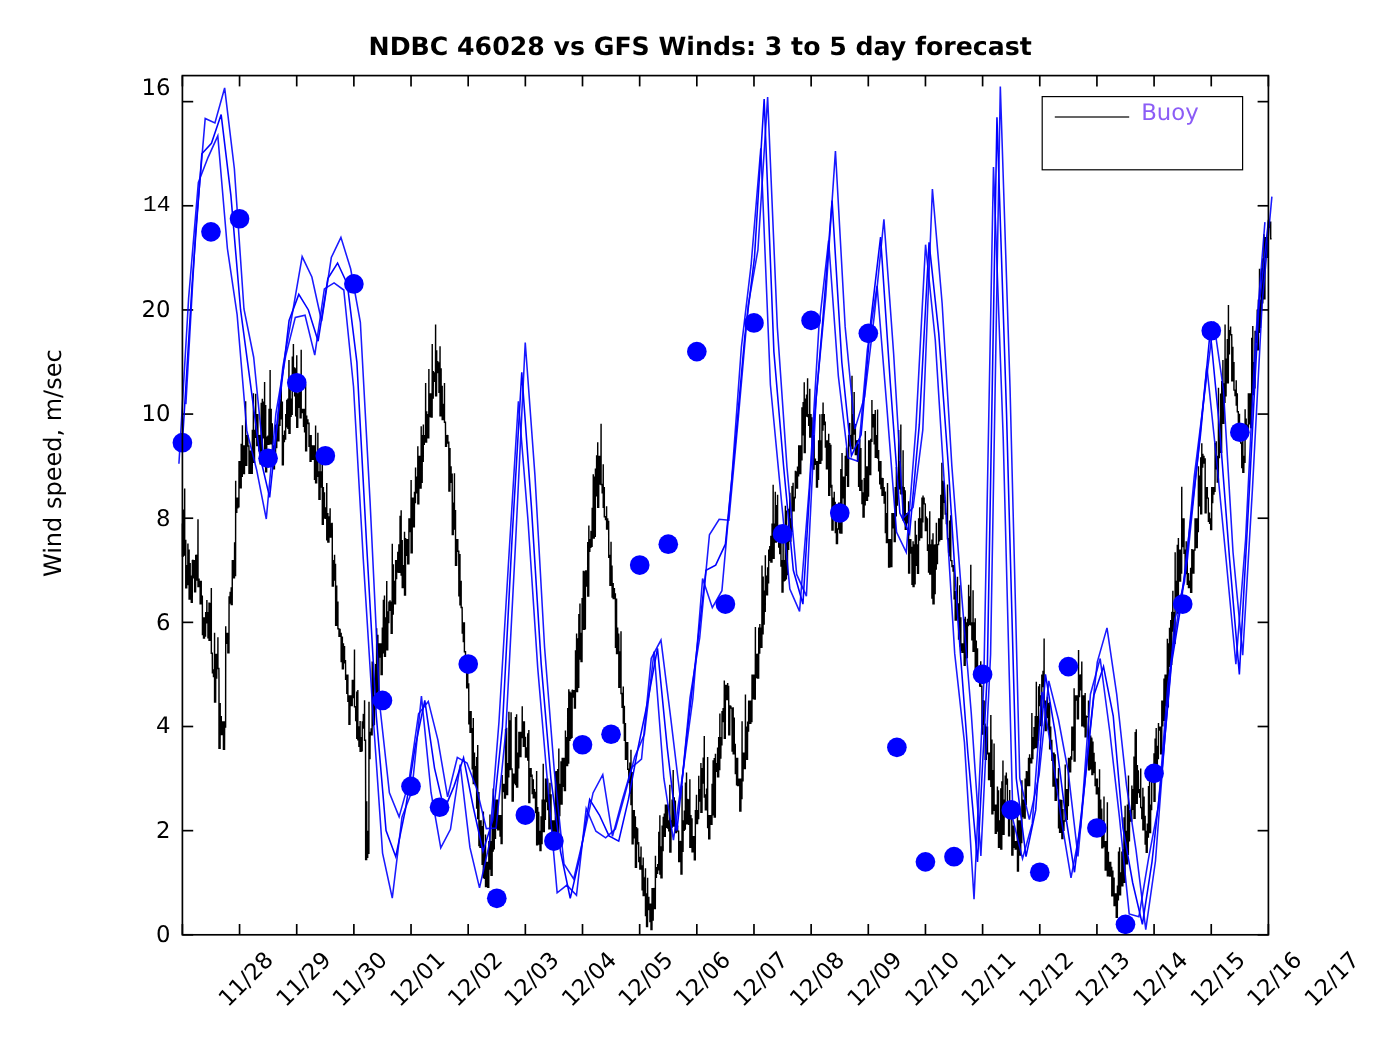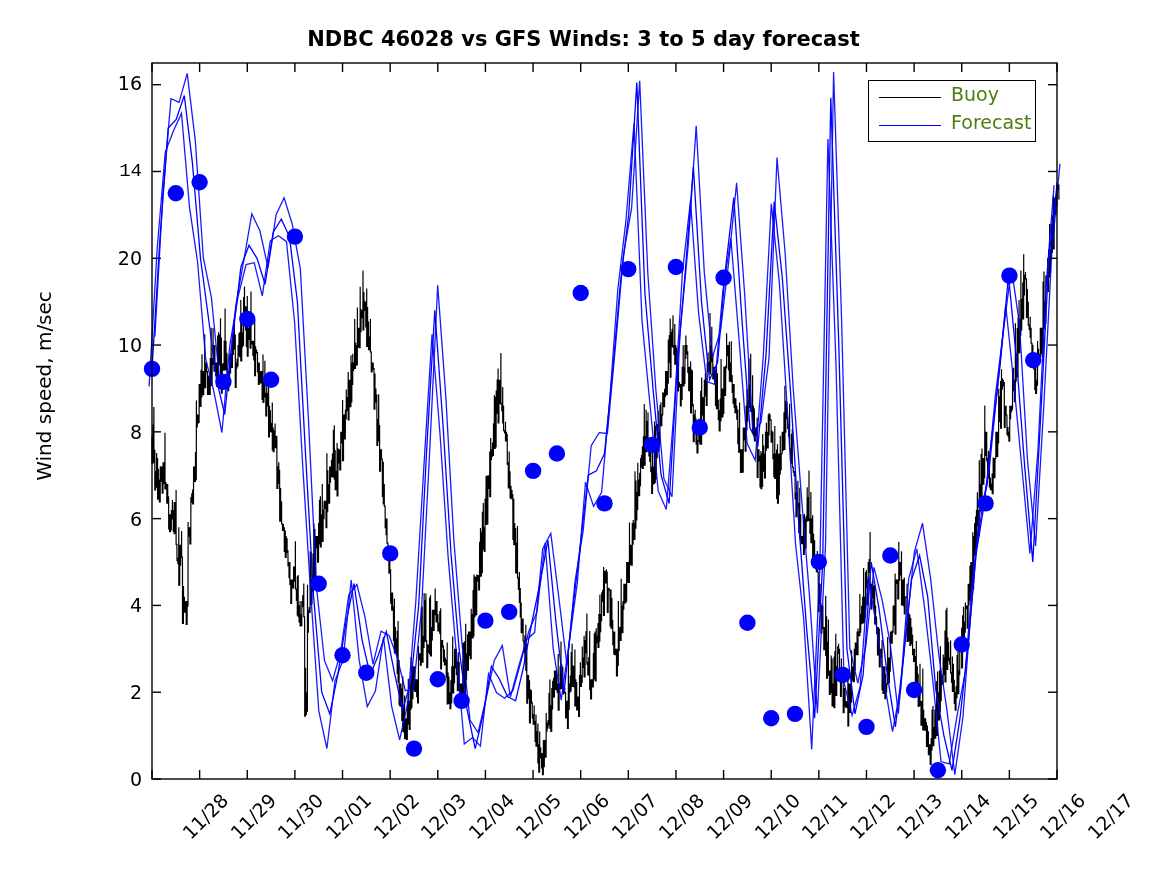--- a/index.html
+++ b/index.html
@@ -16,41 +16,41 @@
   #yticks{position:absolute;left:92px;top:63px;width:50px;height:716px;}
   #xticks{position:absolute;left:0;top:0;width:1167px;height:875px;}
   .xtick{position:absolute;font-size:19px;color:#000;white-space:nowrap;
          transform:rotate(-45deg);transform-origin:right top;}
   #legend{position:absolute;left:868px;top:80px;width:168px;height:62px;
           background:#fff;border:1.2px solid #000;box-sizing:border-box;}
   .legrow{position:absolute;left:0;width:168px;height:26px;}
   .legline{position:absolute;left:10px;top:12px;width:62px;height:0;
            border-top:1.6px solid #000;}
   .legline.blue{border-top-color:#0000ff;}
-  .legtxt{position:absolute;left:82px;top:-2px;font-size:19px;color:#4d7c0f;}
+  .legtxt{position:absolute;left:82px;top:-2px;font-size:19px;color:#8b5cf6;}
 </style>
 </head>
 <body>
 
 <div id="fig">
 
   <div id="title">NDBC 46028 vs GFS Winds: 3 to 5 day forecast</div>
 
   <div id="ylabel">Wind speed, m/sec</div>
 
   <div id="yticks">
       <div class="ytick" style="top: 716px;">0</div>
       <div class="ytick" style="top: 629.212px;">2</div>
       <div class="ytick" style="top: 542.424px;">4</div>
       <div class="ytick" style="top: 455.636px;">6</div>
       <div class="ytick" style="top: 368.848px;">8</div>
       <div class="ytick" style="top: 282.061px;">10</div>
       <div class="ytick" style="top: 195.273px;">20</div>
       <div class="ytick" style="top: 108.485px; font-family: Liberation Mono, monospace;">14</div>
-      <div class="ytick" style="top: 20px;">16</div>
+      <div class="ytick" style="top: 10px;">16</div>
     </div>
   <div id="xticks">
       <div class="xtick" style="left: 162px; top: 789px;">11/28</div>
       <div class="xtick" style="left: 209.632px; top: 789px;">11/29</div>
       <div class="xtick" style="left: 257.263px; top: 789px;">11/30</div>
       <div class="xtick" style="left: 304.895px; top: 789px;">12/01</div>
       <div class="xtick" style="left: 352.526px; top: 789px;">12/02</div>
       <div class="xtick" style="left: 400.158px; top: 789px;">12/03</div>
       <div class="xtick" style="left: 447.789px; top: 789px;">12/04</div>
       <div class="xtick" style="left: 495.421px; top: 789px;">12/05</div>
@@ -178,19 +178,15 @@
         <circle cx="1033.2" cy="360.2" r="8.2" fill="#0000ff"></circle>
       </g>
     <rect x="152" y="63" width="905" height="716" fill="none" stroke="#000" stroke-width="1.4"></rect>
   </svg>
 
   <div id="legend">
     <div class="legrow" style="top:4px">
       <div class="legline"></div>
       <div class="legtxt">Buoy</div>
     </div>
-    <div class="legrow" style="top:32px">
-      <div class="legline blue"></div>
-      <div class="legtxt">Forecast</div>
-    </div>
   </div>
 
 </div>
 
 </body></html>

